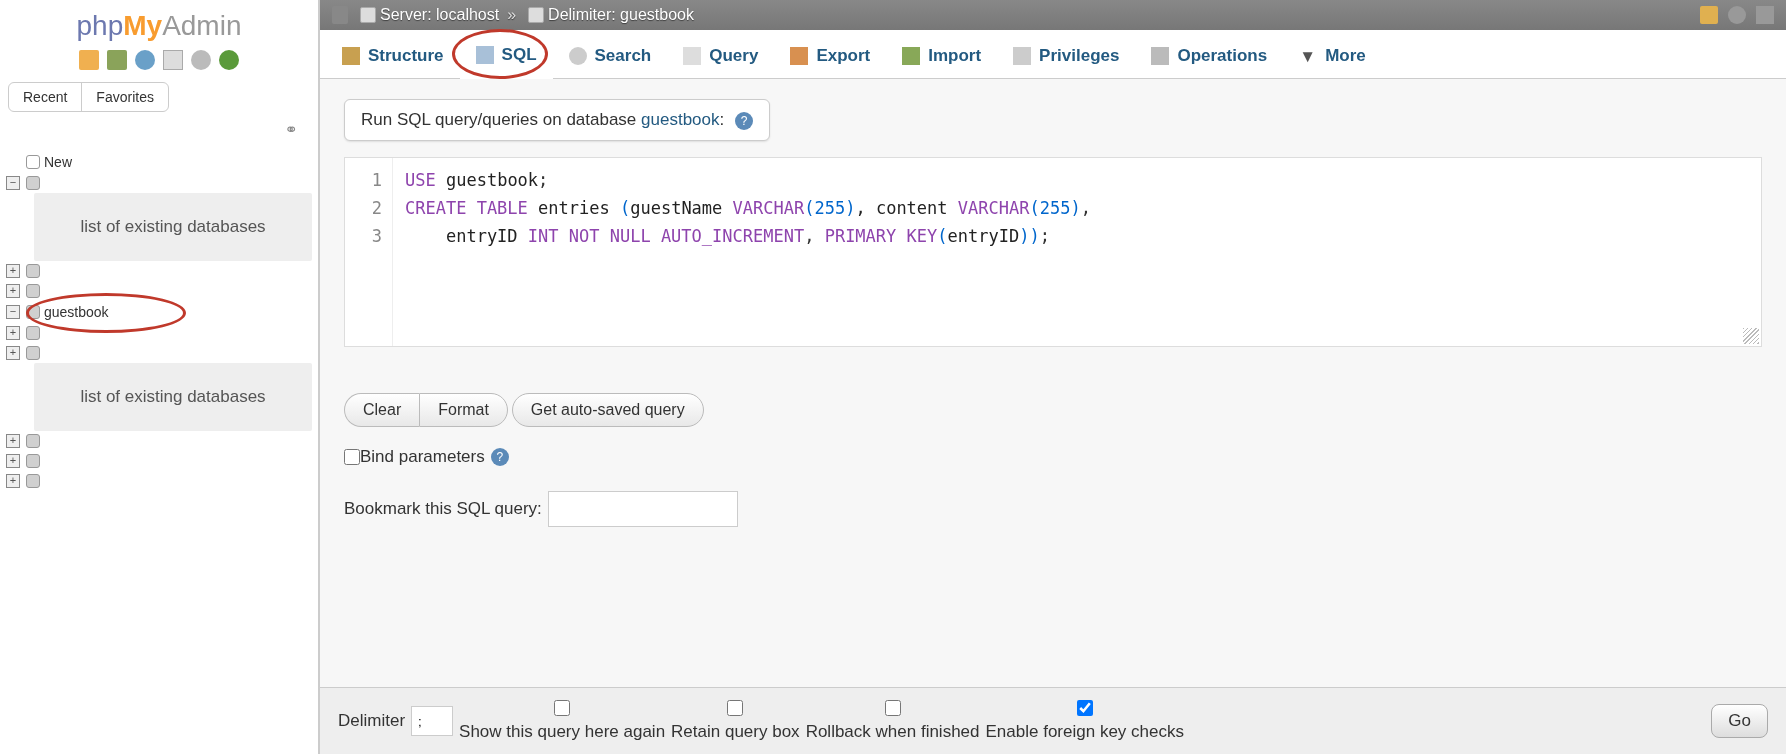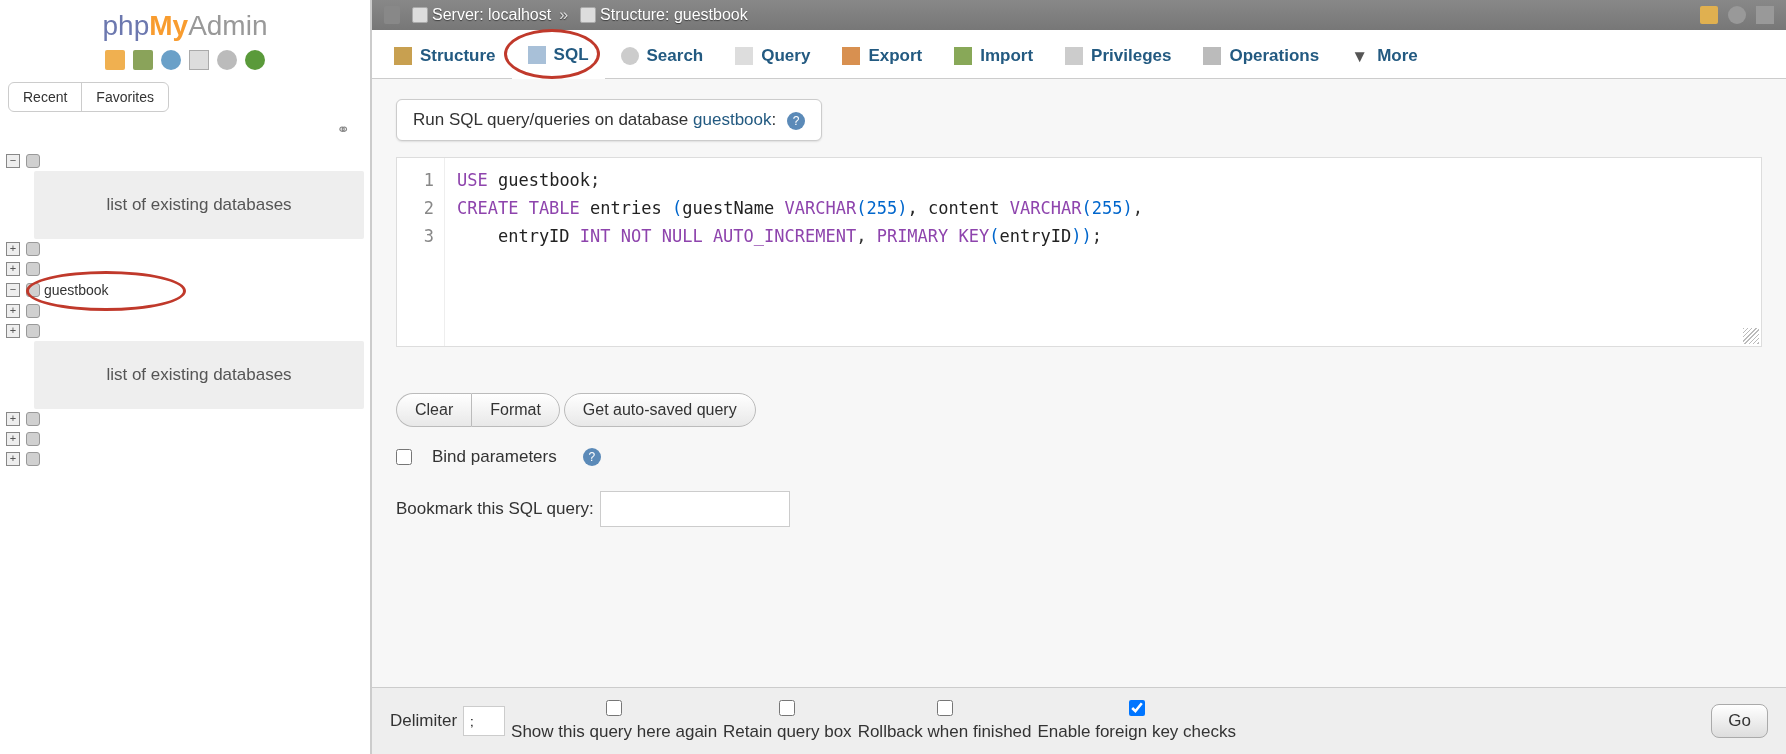--- a/index.html
+++ b/index.html
@@ -1,20 +1,20 @@
 <!DOCTYPE html>
 <html><head>
 <meta charset="utf-8">
 <style>
 * { box-sizing: border-box; margin: 0; padding: 0; }
 body { font-family: -apple-system, Arial, sans-serif; font-size: 14px; background: #fff; color: #333; }
 .app { display: flex; height: 754px; }
 
 
-.sidebar { width: 372px; background: #fff; border-right: 2px solid #ccc; position: relative; }
+.sidebar { width: 320px; background: #fff; border-right: 2px solid #ccc; position: relative; }
 .logo { text-align: center; padding: 10px 0 4px; font-size: 28px; font-weight: bold; }
 .logo .php { color: #6C78AF; font-weight: normal; }
 .logo .my { color: #f89c2f; }
 .logo .admin { color: #999; font-weight: normal; }
 .iconbar { text-align: center; padding: 4px 0 8px; }
 .iconbar span { display: inline-block; width: 20px; height: 20px; margin: 0 2px; vertical-align: middle; }
 .tabs { display: flex; border: 1px solid #ccc; border-radius: 6px; width: fit-content; margin: 4px 8px; }
 .tabs div { padding: 6px 14px; border-right: 1px solid #ccc; cursor: pointer; }
 .tabs div:last-child { border-right: none; }
 .link-icon { text-align: right; padding: 4px 20px; color: #888; font-size: 16px; }
@@ -45,21 +45,21 @@
 .gutter { width: 48px; text-align: right; color: #888; padding: 8px 10px 8px 0; border-right: 1px solid #eee; line-height: 28px; }
 .code { padding: 8px 12px; white-space: pre; line-height: 28px; }
 .kw { color: #8e44ad; } .num { color: #0066cc; } .paren{ color:#0066cc;} .id{color:#222;}
 .resize-handle { position:absolute; right:2px; bottom:2px; width:16px; height:16px; background:repeating-linear-gradient(135deg,#bbb,#bbb 1px,transparent 1px,transparent 3px); }
 .btn-row { margin-top: 18px; }
 .btn { display: inline-block; background: linear-gradient(#fff,#e8e8e8); border: 1px solid #bbb; border-radius: 18px; padding: 7px 18px; font-size: 16px; cursor: pointer; margin-right: 6px; margin-top: 28px; }
 .btn-group { display:inline-flex; }
 .btn-group .btn { border-radius: 0; margin-right:0; border-right:none; }
 .btn-group .btn:first-child { border-radius: 18px 0 0 18px; }
 .btn-group .btn:last-child { border-radius: 0 18px 18px 0; border-right:1px solid #bbb; }
-.checkbox-row { margin-top: 20px; font-size: 17px; display:flex; align-items:center; gap:20px;}
+.checkbox-row { margin-top: 20px; font-size: 17px; display:flex; align-items:center; gap:0;}
 .bookmark-row { margin-top: 24px; font-size: 17px; display:flex; align-items:center; gap:6px;}
 .bookmark-row input { height: 36px; width: 190px; border:1px solid #ccc; padding:0 6px; }
 .footer-bar { background: #eee; border-top: 1px solid #ccc; padding: 12px 18px; display: flex; align-items: center; gap: 6px; font-size: 17px; }
 .footer-bar input[type=text] { width: 42px; height: 30px; border:1px solid #ccc; padding:0 6px; }
 .footer-bar label { display:flex; align-items:center; gap:6px;flex-direction:column; }
 .go-btn { margin-left:auto; background: linear-gradient(#fff,#ddd); border:1px solid #aaa; border-radius:8px; padding:6px 16px; font-weight:normal; cursor:pointer; }
 input[type=checkbox]{ width:16px; height:16px; }
 .collapse-icon{ width:16px;height:18px; background:#888; margin-right:8px; border-radius:2px; display:inline-block;}
 </style>
 </head>
@@ -79,20 +79,25 @@
       <span style="background:#bbb;border-radius:50%;"></span>
       <span style="background:#5a9a3a;border-radius:50%;"></span>
     </div>
     <div class="tabs">
       <div>Recent</div>
       <div>Favorites</div>
     </div>
     <div class="link-icon">⚭</div>
     <div class="tree">
       <div class="tree-row">
+        <span style="width:16px"></span>
+        <span class="db-icon" style="background:#fff;"></span>
+        <span>New</span>
+      </div>
+      <div class="tree-row">
           <span class="tree-toggle">−</span>
           <span class="db-icon"></span>
         </div>
       <div class="placeholder-box">list of existing databases</div>
       <div class="tree-row">
           <span class="tree-toggle">+</span>
           <span class="db-icon"></span>
         </div>
       <div class="tree-row">
           <span class="tree-toggle">+</span>
@@ -129,21 +134,21 @@
   </div>
 
   <div class="main">
     <div class="breadcrumb">
       <span class="collapse-icon"></span>
       <span class="srv-icon"></span>
       <span>Server:</span>&nbsp;
       <span>localhost</span>
       <span class="sep">»</span>
       <span class="db-ic"></span>
-      <span>Structure:</span>&nbsp;
+      <span>Delimiter:</span>&nbsp;
       <span>guestbook</span>
       <span class="breadcrumb-right">
         <span style="background:#e0b050;border-radius:2px;"></span>
         <span style="background:#999;border-radius:50%;"></span>
         <span style="background:#999;"></span>
       </span>
     </div>
 
     <div class="maintabs">
       <div class="mt">

